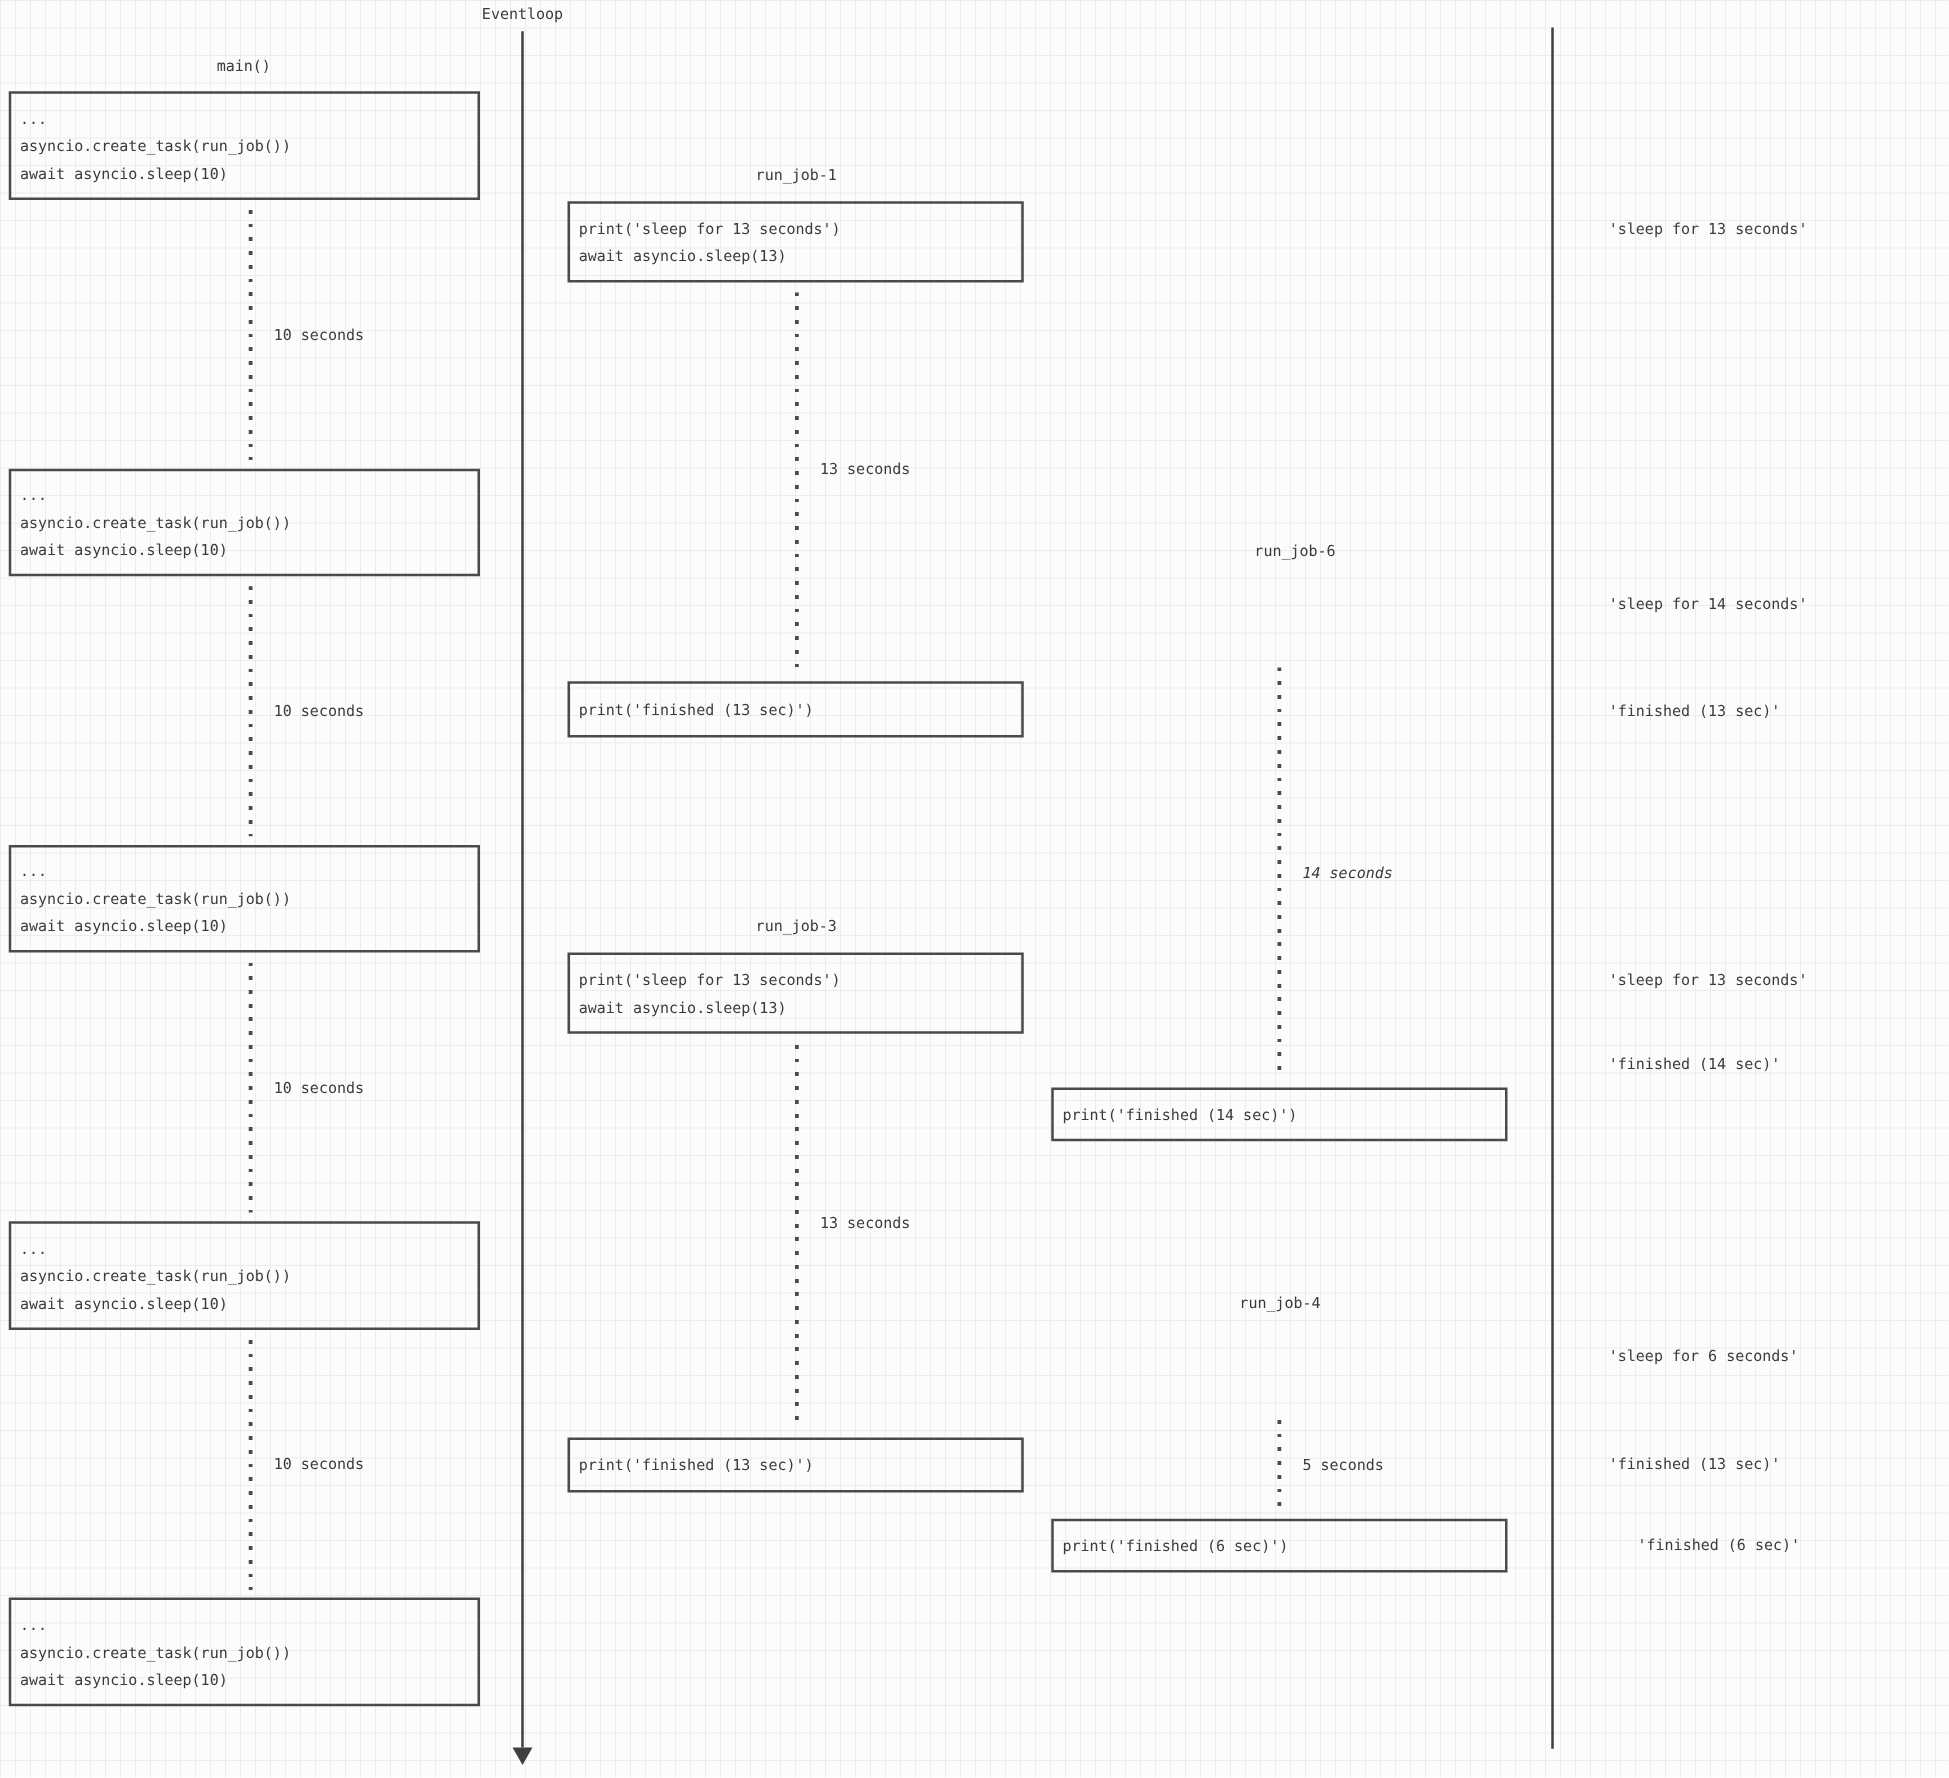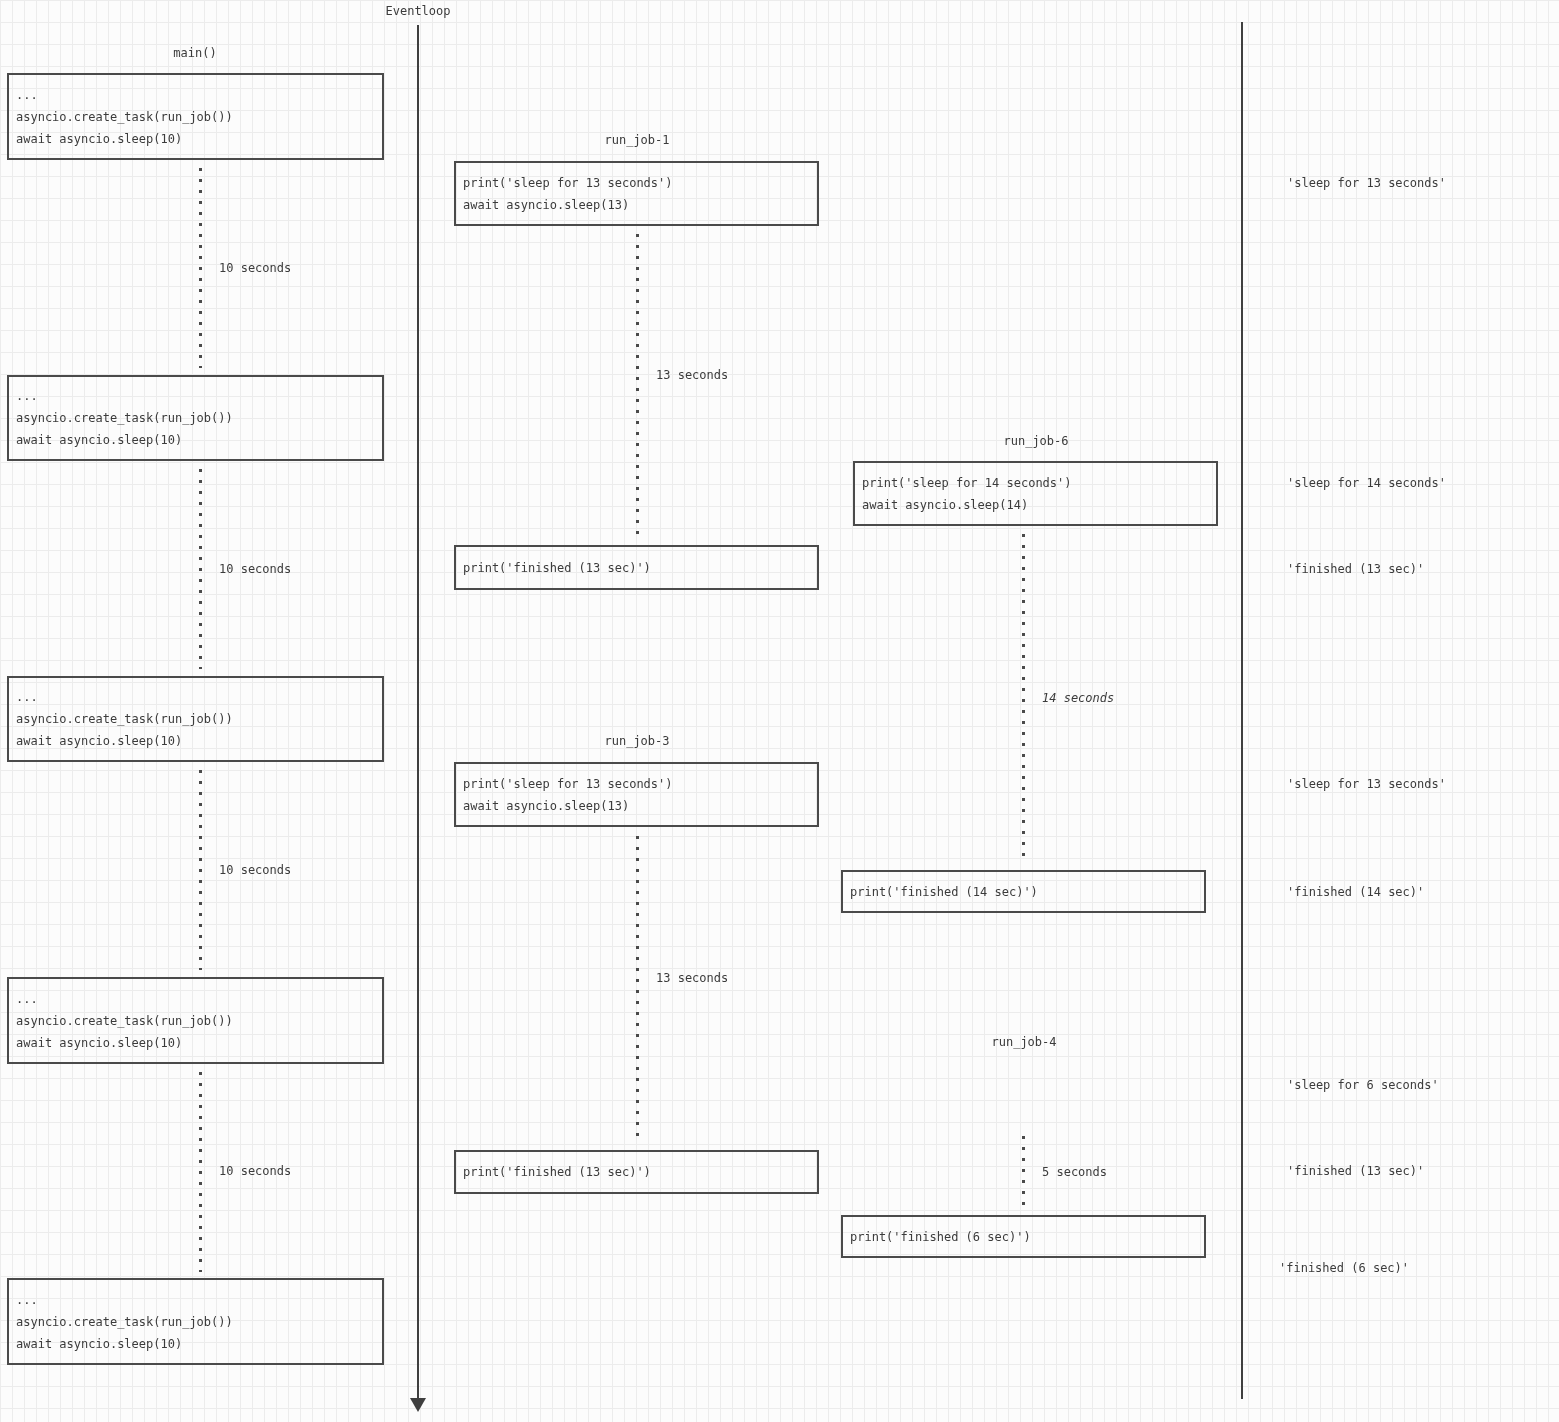--- a/index.html
+++ b/index.html
@@ -101,24 +101,20 @@
     <div>print('sleep for 13 seconds')</div>
     <div>await asyncio.sleep(13)</div>
   </div>
   <div class="dotline" style="left:636px; top:234px; height:304px;"></div>
   <div class="label" style="left:656px; top:364px;">13 seconds</div>
   <div class="codebox" style="left:454px; top:545px; width:365px; height:45px;">
     <div>print('finished (13 sec)')</div>
   </div>
 
   <div class="abs ctr" style="left:1036px; top:430px;">run_job-6</div>
-  <div class="codebox" style="left:853px; top:461px; width:365px; height:65px;">
-    <div>print('sleep for 14 seconds')</div>
-    <div>await asyncio.sleep(14)</div>
-  </div>
   <div class="dotline" style="left:1022px; top:534px; height:330px;"></div>
   <div class="label" style="left:1042px; top:687px;font-style:italic;">14 seconds</div>
   <div class="codebox" style="left:841px; top:870px; width:365px; height:43px;">
     <div>print('finished (14 sec)')</div>
   </div>
 
   <div class="abs ctr" style="left:637px; top:730px;">run_job-3</div>
   <div class="codebox" style="left:454px; top:762px; width:365px; height:65px;">
     <div>print('sleep for 13 seconds')</div>
     <div>await asyncio.sleep(13)</div>
@@ -133,18 +129,18 @@
   <div class="dotline" style="left:1022px; top:1136px; height:72px;"></div>
   <div class="label" style="left:1042px; top:1161px;">5 seconds</div>
   <div class="codebox" style="left:841px; top:1215px; width:365px; height:43px;">
     <div>print('finished (6 sec)')</div>
   </div>
 
   <div class="label" style="left:1287px; top:172px;">'sleep for 13 seconds'</div>
   <div class="label" style="left:1287px; top:472px;">'sleep for 14 seconds'</div>
   <div class="label" style="left:1287px; top:558px;">'finished (13 sec)'</div>
   <div class="label" style="left:1287px; top:773px;">'sleep for 13 seconds'</div>
-  <div class="label" style="left:1287px; top:881px;">'finished (14 sec)'</div>
+  <div class="label" style="left:1287px; top:840px;">'finished (14 sec)'</div>
   <div class="label" style="left:1287px; top:1074px;">'sleep for 6 seconds'</div>
   <div class="label" style="left:1287px; top:1160px;">'finished (13 sec)'</div>
-  <div class="label" style="left:1279px; top:1225px;margin-top:32px;">'finished (6 sec)'</div>
+  <div class="label" style="left:1310px; top:1225px;">'finished (6 sec)'</div>
 
 </div>
 
 </body></html>

